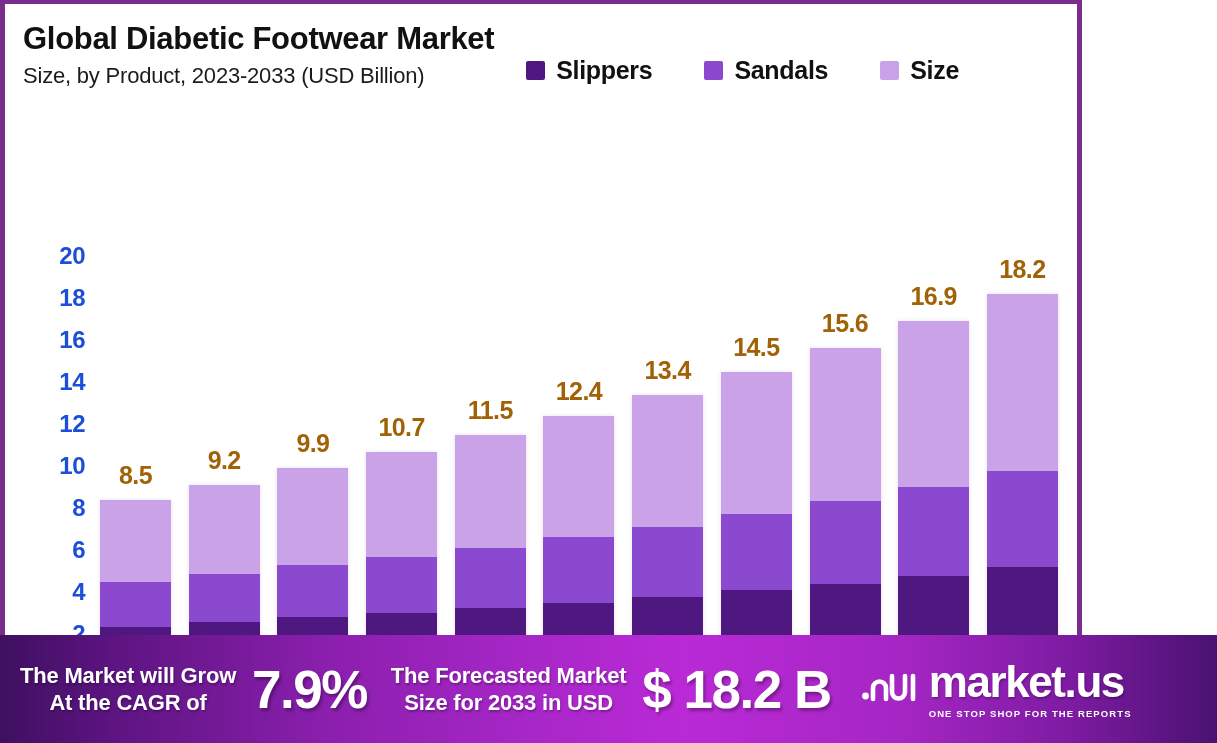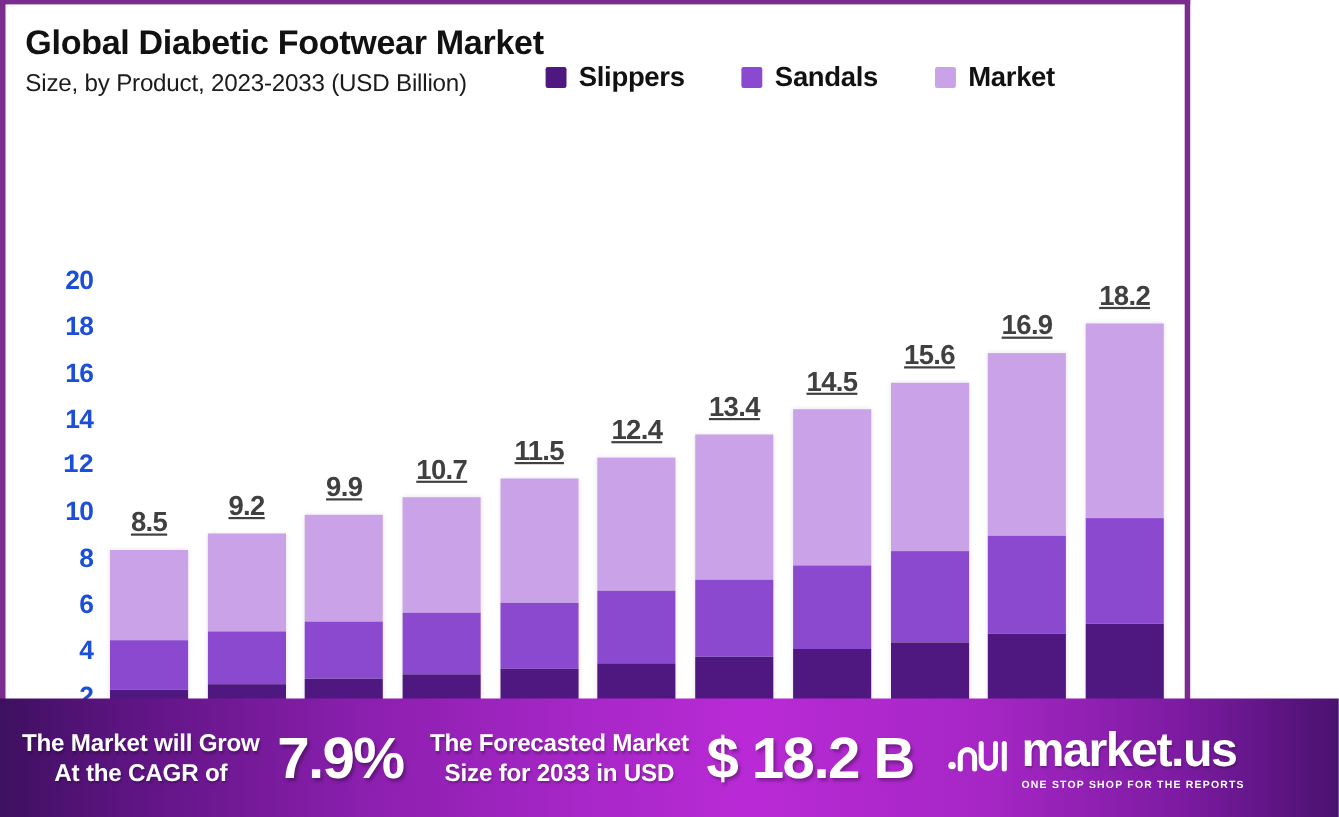--- a/index.html
+++ b/index.html
@@ -145,24 +145,23 @@
   .seg-shoes   { background: #c9a2e8; }
   .seg-sandals { background: #8b49cf; }
   .seg-slippers{ background: #4e1880; }
 
   .bar-value {
     position: absolute;
     left: 50%;
     transform: translateX(-50%);
     font-size: 25px;
     font-weight: bold;
-    color: #404040;
+    color: #a16207;
     white-space: nowrap;
     letter-spacing: -0.6px;
-    text-decoration: underline;
   }
 
   #x-axis {
     position: absolute;
     left: 92px;
     right: 16px;
     top: 578px;
     display: flex;
     justify-content: space-between;
   }
@@ -259,34 +258,34 @@
       <div class="legend-item">
         <span class="legend-swatch" style="background: rgb(78, 24, 128);"></span>
         <span class="legend-label">Slippers</span>
       </div>
       <div class="legend-item">
         <span class="legend-swatch" style="background: rgb(139, 73, 207);"></span>
         <span class="legend-label">Sandals</span>
       </div>
       <div class="legend-item">
         <span class="legend-swatch" style="background: rgb(201, 162, 232);"></span>
-        <span class="legend-label">Market</span>
+        <span class="legend-label">Size</span>
       </div>
     </div>
   </div>
 
   <div id="plot-wrap">
     <div id="y-axis">
         <div class="y-tick" style="top: 420px;">0</div>
         <div class="y-tick" style="top: 378px;">2</div>
         <div class="y-tick" style="top: 336px;">4</div>
         <div class="y-tick" style="top: 294px;">6</div>
         <div class="y-tick" style="top: 252px;">8</div>
         <div class="y-tick" style="top: 210px;">10</div>
-        <div class="y-tick" style="top: 168px; font-family: Liberation Mono, monospace;">12</div>
+        <div class="y-tick" style="top: 168px;">12</div>
         <div class="y-tick" style="top: 126px;">14</div>
         <div class="y-tick" style="top: 84px;">16</div>
         <div class="y-tick" style="top: 42px;">18</div>
         <div class="y-tick" style="top: 0px;">20</div>
       </div>
     <div id="baseline"></div>
     <div id="bars">
         <div class="bar-col">
           <div class="bar-stack">
             <div class="seg seg-shoes" style="height: 81.9px; background: rgb(201, 162, 232);"></div>

